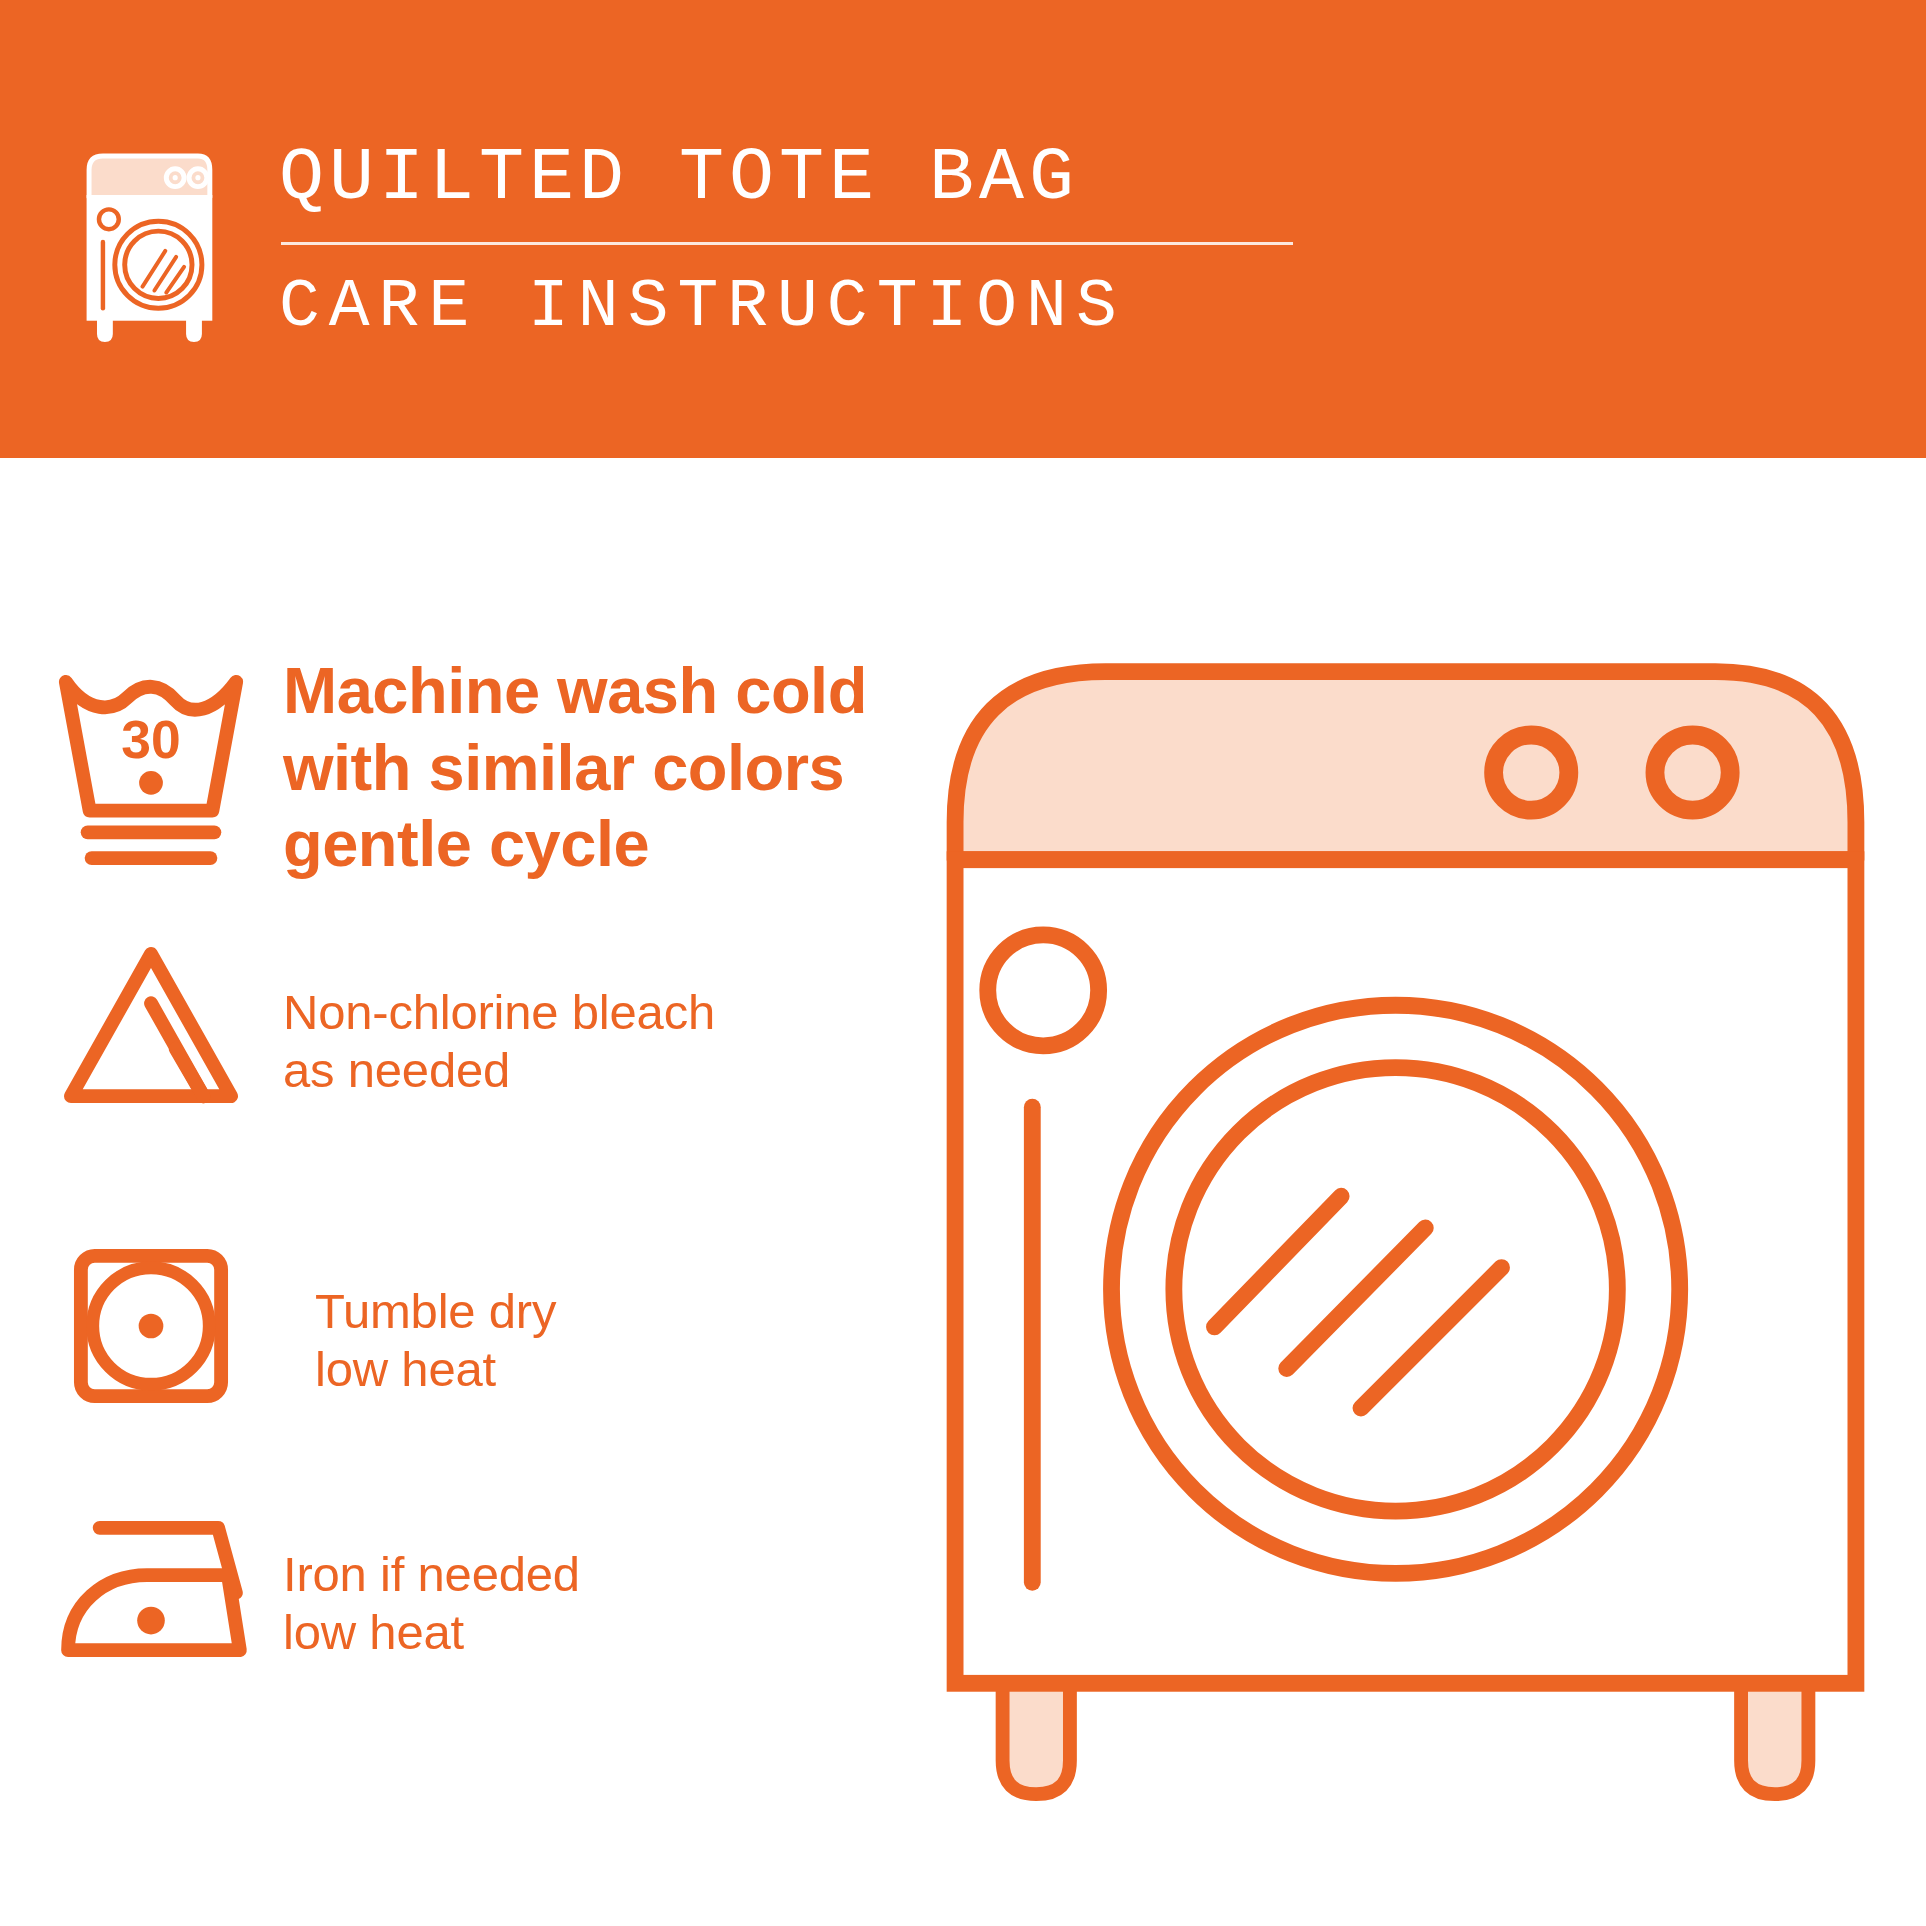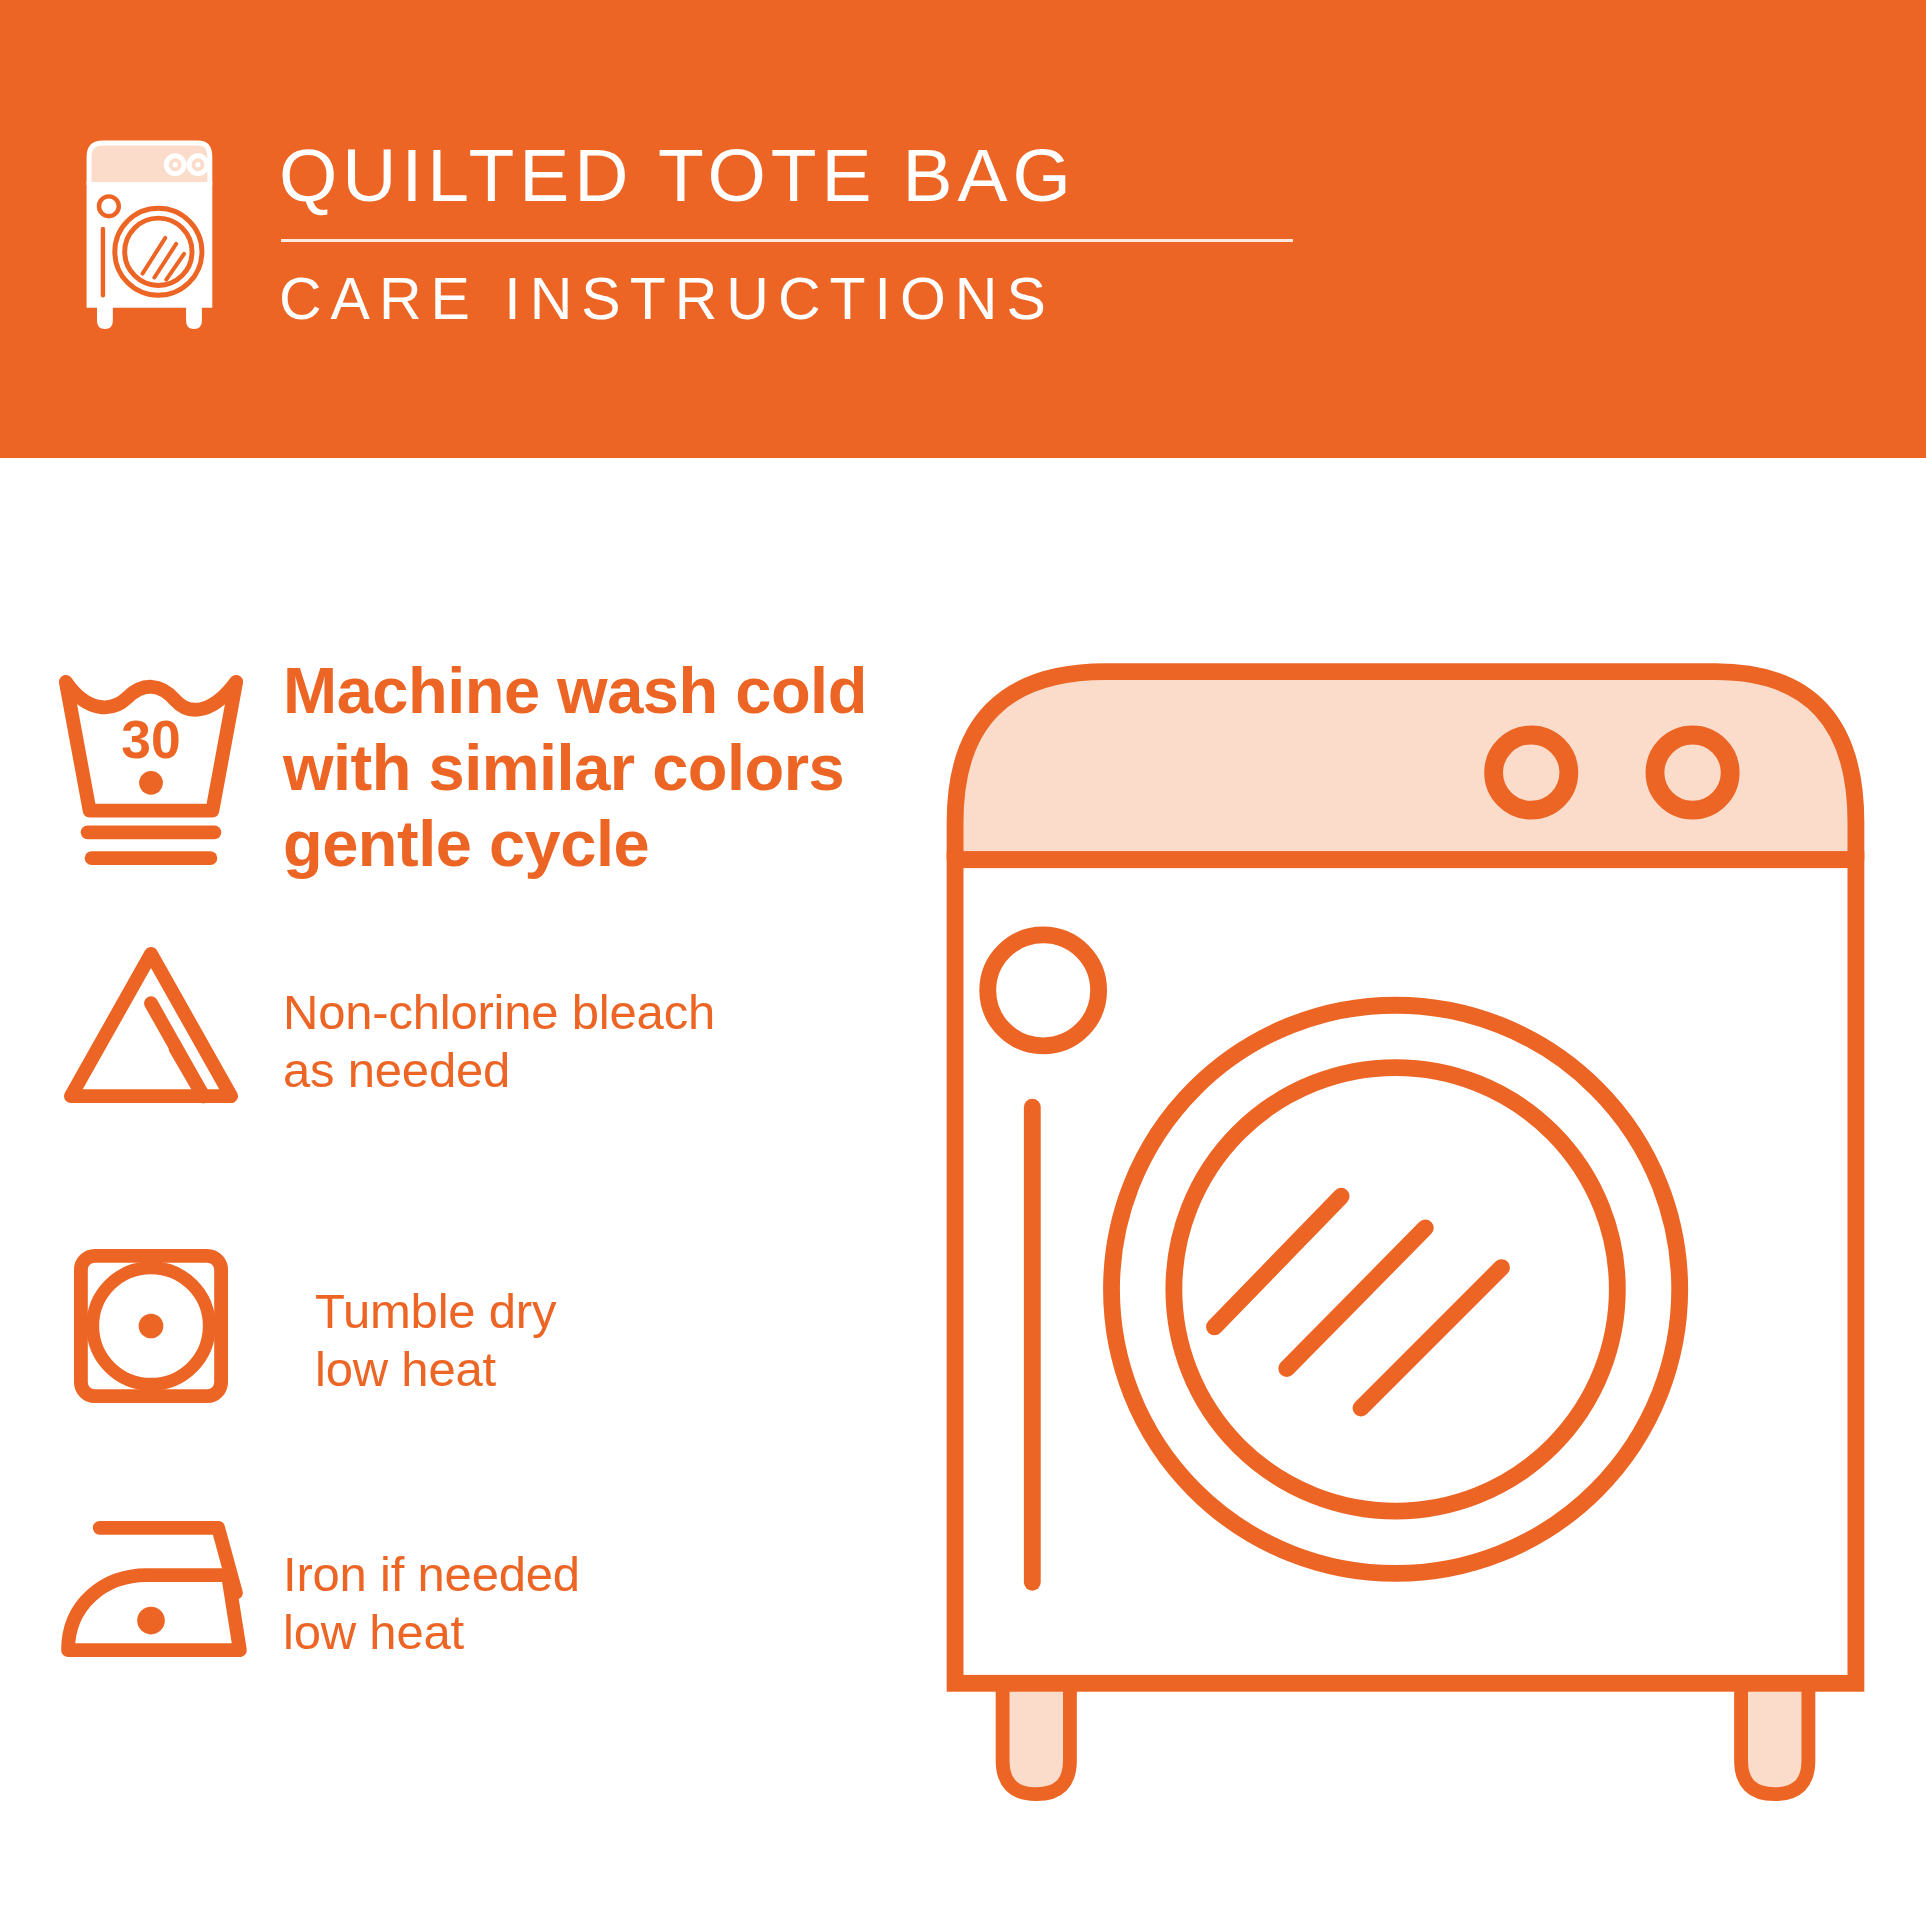--- a/index.html
+++ b/index.html
@@ -9,22 +9,22 @@
     font-family:"Liberation Sans", sans-serif;
     overflow:hidden;
     position:relative;
   }
   
   .header{
     position:absolute;left:0;top:0;width:1927px;height:458px;
     background:#EC6524;
   }
   .header-inner{
-    position:absolute;left:71px;top:127px;
-    display:flex;align-items:flex-end;
+    position:absolute;left:71px;top:140px;
+    display:flex;align-items:center;font-family:Liberation Mono, monospace;
   }
   .logo-wrap{
     width:147px;height:194px;position:relative;flex:0 0 auto;margin-top:8px;
   }
   .logo-wrap svg{display:block;width:147px;height:194px;}
   .title-block{margin-left:61px;}
   .title-line1{
     color:#ffffff;
     font-size:75px;
     font-weight:400;
@@ -32,21 +32,21 @@
     line-height:1;
     white-space:nowrap;
     font-stretch:condensed;
   }
   .title-rule{
     height:3px;background:#ffffff;opacity:.85;
     margin:26px 0 24px 2px;width:1012px;
   }
   .title-line2{
     color:#ffffff;
-    font-size:59px;
+    font-size:68px;
     font-weight:400;
     letter-spacing:9px;
     line-height:1;
     white-space:nowrap;
     margin-top:28px;
   }
 
   
   .care-list{
     position:absolute;left:0;top:653px;width:911px;

